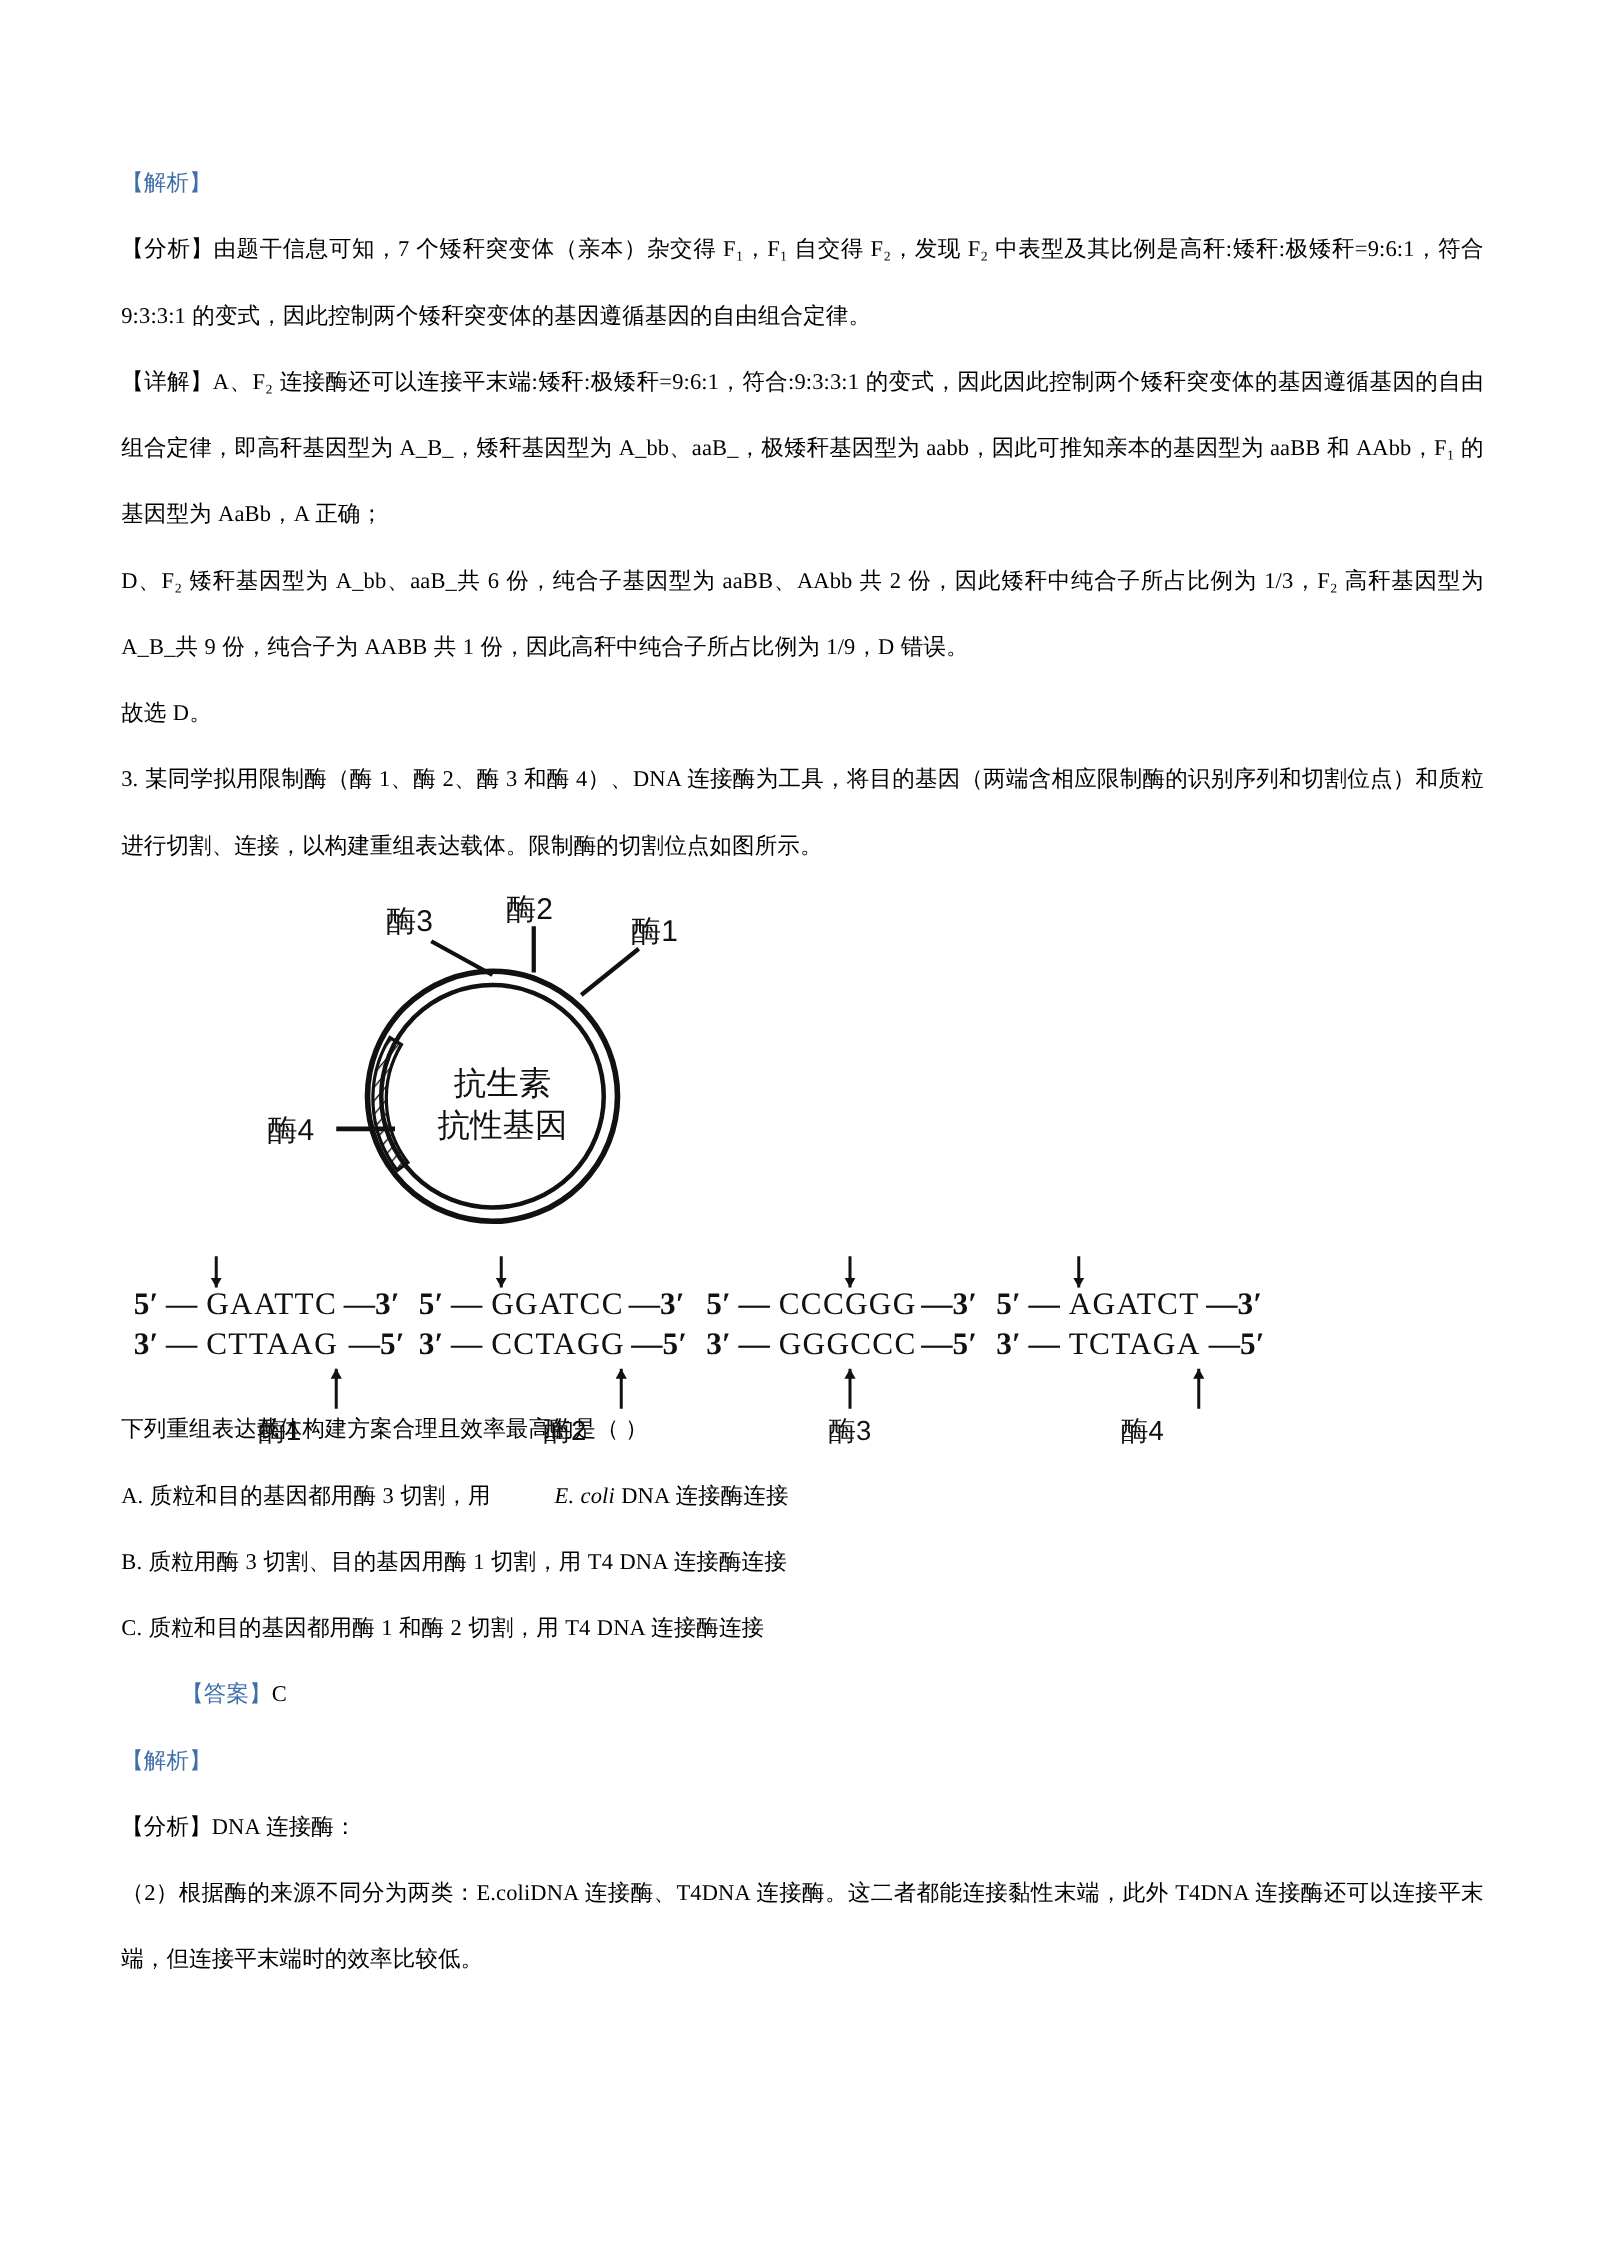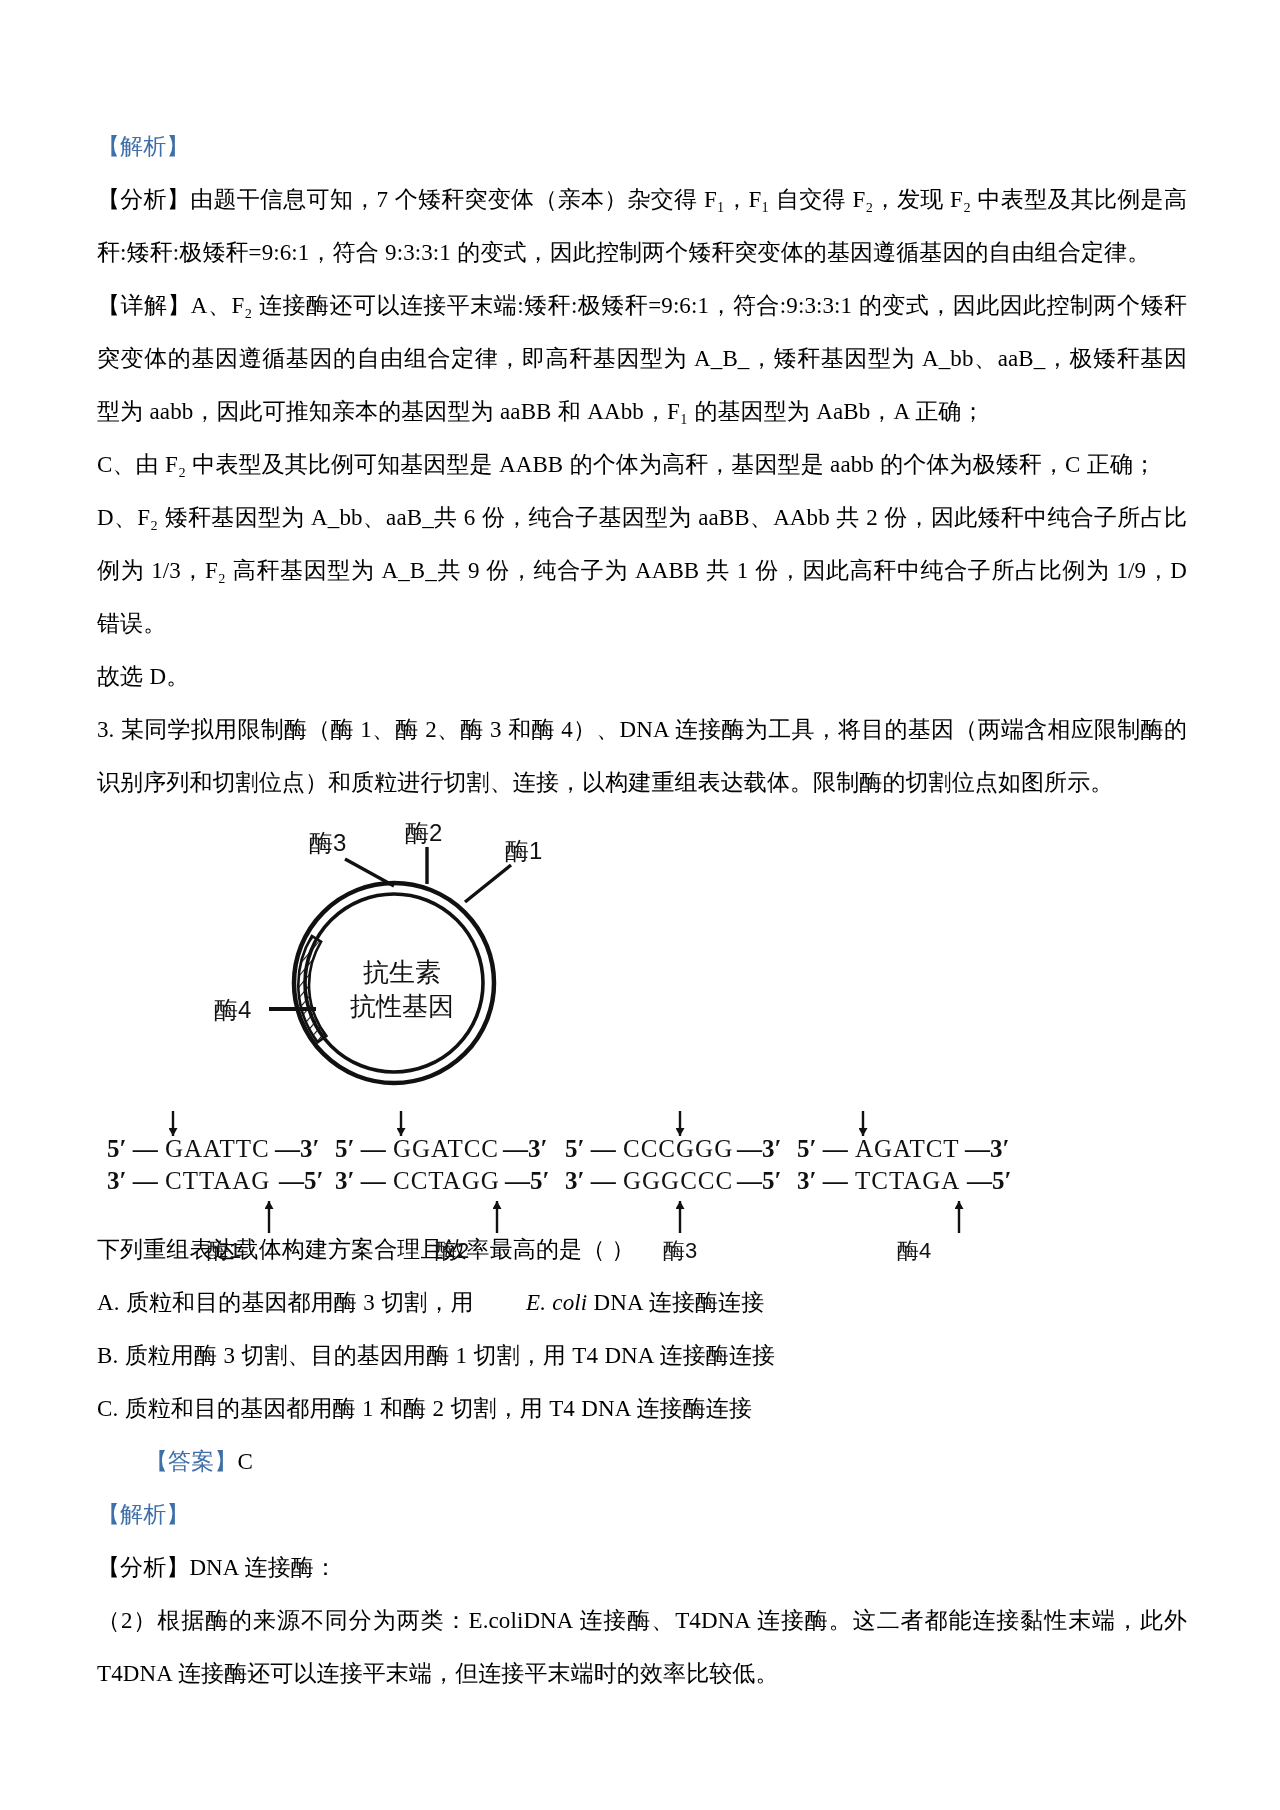--- a/index.html
+++ b/index.html
@@ -22,21 +22,21 @@
     box-sizing: border-box;
   }
   .content {
     position: absolute;
     left: 97px;
     top: 120px;
     width: 1090px;
   }
   p.para {
     margin: 0 0 0.0px 0;
-    font-size: 23px;
+    font-size: 18px;
     line-height: 53px;
     text-align: justify;
     text-justify: inter-ideograph;
     letter-spacing: 0.1px;
     word-spacing: 0.5px;
   }
   .blue {
     color: #3f6fa8;
     margin-left: 48px;
   }
@@ -72,21 +72,20 @@
 <div class="page">
   <div class="content">
 
     <p class="para blue">【解析】</p>
 
     <p class="para">【分析】由题干信息可知，7 个矮秆突变体（亲本）杂交得 F₁，F₁ 自交得 F₂，发现 F₂ 中表型及其比例是高秆:矮秆:极矮秆=9:6:1，符合 9:3:3:1 的变式，因此控制两个矮秆突变体的基因遵循基因的自由组合定律。</p>
 
     <p class="para">【详解】A、F₂ 连接酶还可以连接平末端:矮秆:极矮秆=9:6:1，符合:9:3:3:1 的变式，因此因此控制两个矮秆突变体的基因遵循基因的自由组合定律，即高秆基因型为 A_B_，矮秆基因型为 A_bb、aaB_，极矮秆基因型为 aabb，因此可推知亲本的基因型为 aaBB 和 AAbb，F₁ 的基因型为 AaBb，A 正确；</p>
 
 
-    <p class="para">C、由 F₂ 中表型及其比例可知基因型是 AABB 的个体为高秆，基因型是 aabb 的个体为极矮秆，C 正确；</p>
 
     <p class="para">D、F₂ 矮秆基因型为 A_bb、aaB_共 6 份，纯合子基因型为 aaBB、AAbb 共 2 份，因此矮秆中纯合子所占比例为 1/3，F₂ 高秆基因型为 A_B_共 9 份，纯合子为 AABB 共 1 份，因此高秆中纯合子所占比例为 1/9，D 错误。</p>
 
     <p class="para">故选 D。</p>
 
     <p class="para">3. 某同学拟用限制酶（酶 1、酶 2、酶 3 和酶 4）、DNA 连接酶为工具，将目的基因（两端含相应限制酶的识别序列和切割位点）和质粒进行切割、连接，以构建重组表达载体。限制酶的切割位点如图所示。</p>
 
     <div class="figure-plasmid">
       <svg width="1090" height="290" viewBox="0 0 1090 290" xmlns="http://www.w3.org/2000/svg">
         <defs>

